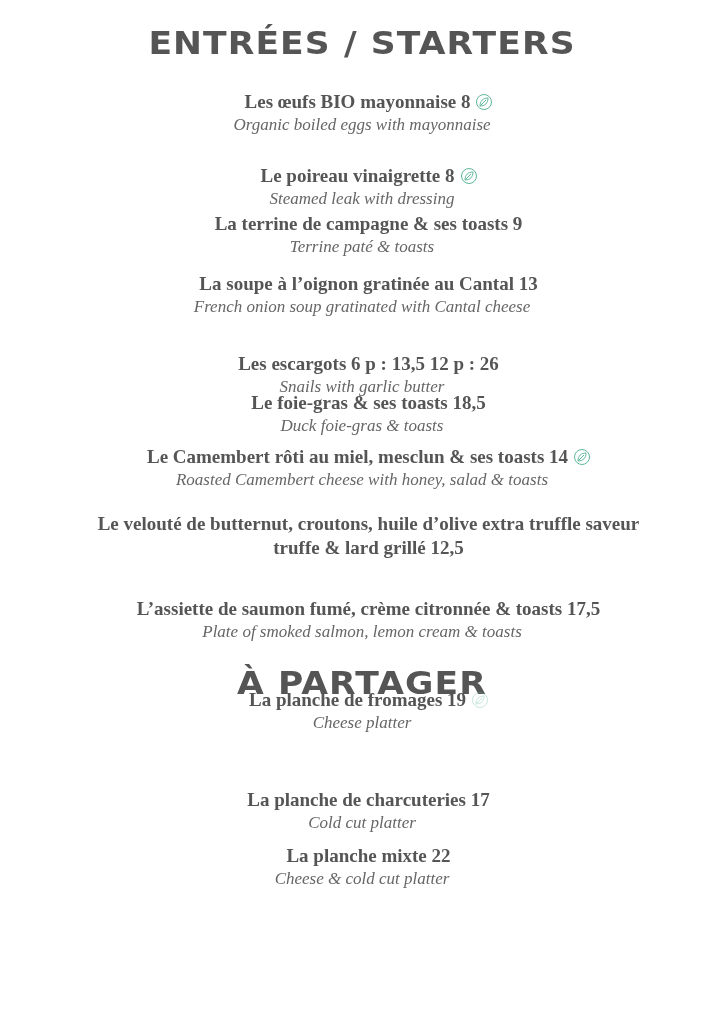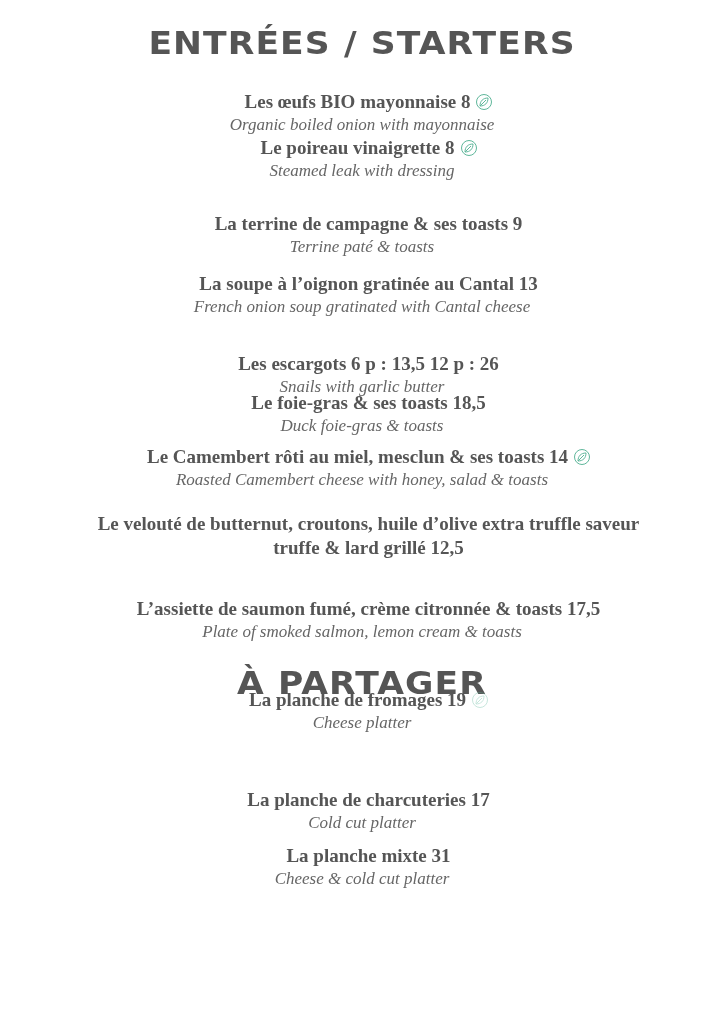--- a/index.html
+++ b/index.html
@@ -39,24 +39,24 @@
 <body>
 
 <div class="page">
 
   <h1 class="section-title title-1">ENTRÉES / STARTERS</h1>
 
   <div class="item" style="top:90px">
     <span class="item-name"><span>Les œufs BIO mayonnaise 8</span><span class="veg"><svg width="10" height="10" viewBox="0 0 10 10">
             <path d="M1 9 C1 4 4 1 9 1 C9 6 6 9 1 9 Z M1 9 L7 3" fill="none" stroke="#5fb79b" stroke-width="1"></path>
           </svg></span></span>
-    <span class="item-desc">Organic boiled onion with mayonnaise</span>
+    <span class="item-desc">Organic boiled eggs with mayonnaise</span>
   </div>
 
-  <div class="item" style="top:136px">
+  <div class="item" style="top:164px">
     <span class="item-name"><span>Le poireau vinaigrette 8</span><span class="veg"><svg width="10" height="10" viewBox="0 0 10 10">
             <path d="M1 9 C1 4 4 1 9 1 C9 6 6 9 1 9 Z M1 9 L7 3" fill="none" stroke="#5fb79b" stroke-width="1"></path>
           </svg></span></span>
     <span class="item-desc">Steamed leak with dressing</span>
   </div>
 
   <div class="item" style="top:212px">
     <span class="item-name">La terrine de campagne &amp; ses toasts 9</span>
     <span class="item-desc">Terrine paté &amp; toasts</span>
   </div>
@@ -101,17 +101,17 @@
           </svg></span></span>
     <span class="item-desc">Cheese platter</span>
   </div>
 
   <div class="item" style="top:788px">
     <span class="item-name">La planche de charcuteries 17</span>
     <span class="item-desc">Cold cut platter</span>
   </div>
 
   <div class="item" style="top:844px">
-    <span class="item-name">La planche mixte 31</span>
+    <span class="item-name">La planche mixte 22</span>
     <span class="item-desc">Cheese &amp; cold cut platter</span>
   </div>
 
 </div>
 
 </body></html>

